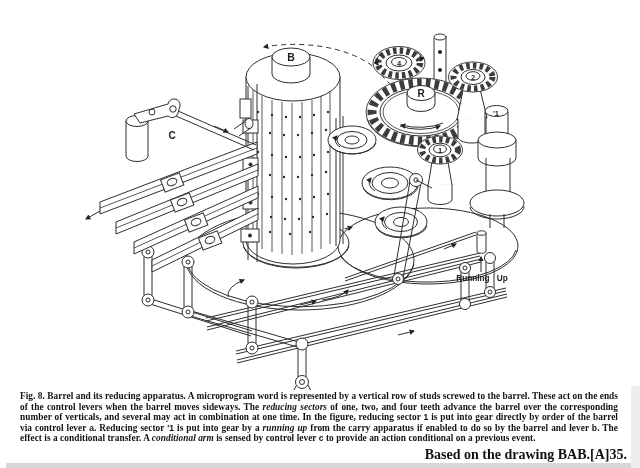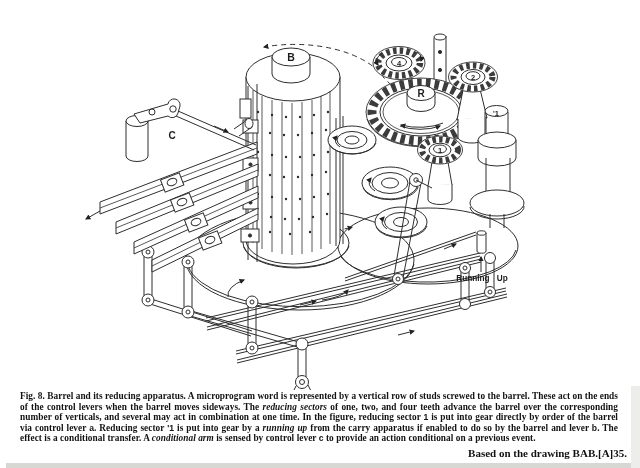--- a/index.html
+++ b/index.html
@@ -7,21 +7,21 @@
         font-family:"Liberation Serif",serif;}
   .figure-area{position:absolute;left:0;top:0;width:640px;height:390px;}
   svg{display:block;}
   svg text{font-family:"Liberation Sans",sans-serif;font-weight:bold;fill:#1c1c1c;}
   .caption{position:absolute;left:20px;top:391px;width:598px;
            font-size:9.3px;line-height:10.5px;font-weight:bold;color:#121212;
            text-align:justify;letter-spacing:.05px;}
   .caption .seg.i{font-style:italic;}
   .caption .seg.b{font-family:"Liberation Sans",sans-serif;font-size:8.6px;}
   .attribution{position:absolute;right:13px;top:447px;width:400px;
-               font-size:11px;font-weight:bold;color:#121212;text-align:right;}
+               font-size:14px;font-weight:bold;color:#121212;text-align:right;}
   .scan-edge{position:absolute;left:6px;right:0;bottom:0;height:5px;background:#d7d7d3;}
   .scan-edge2{position:absolute;right:0;top:386px;width:9px;height:82px;background:#ededeb;}
 </style>
 </head>
 <body>
 
 <div class="page">
   <div class="figure-area">
   <svg viewBox="0 0 640 390" width="640" height="390">
     <defs>

